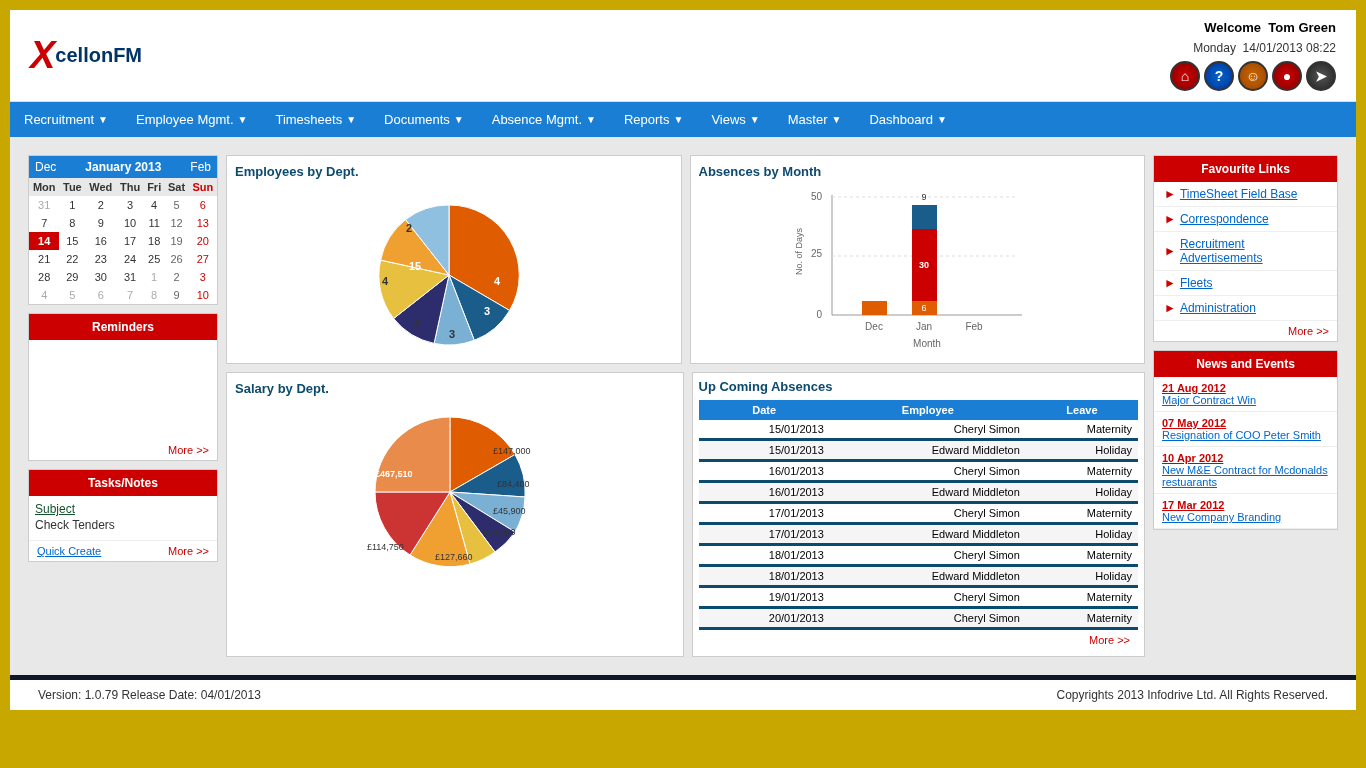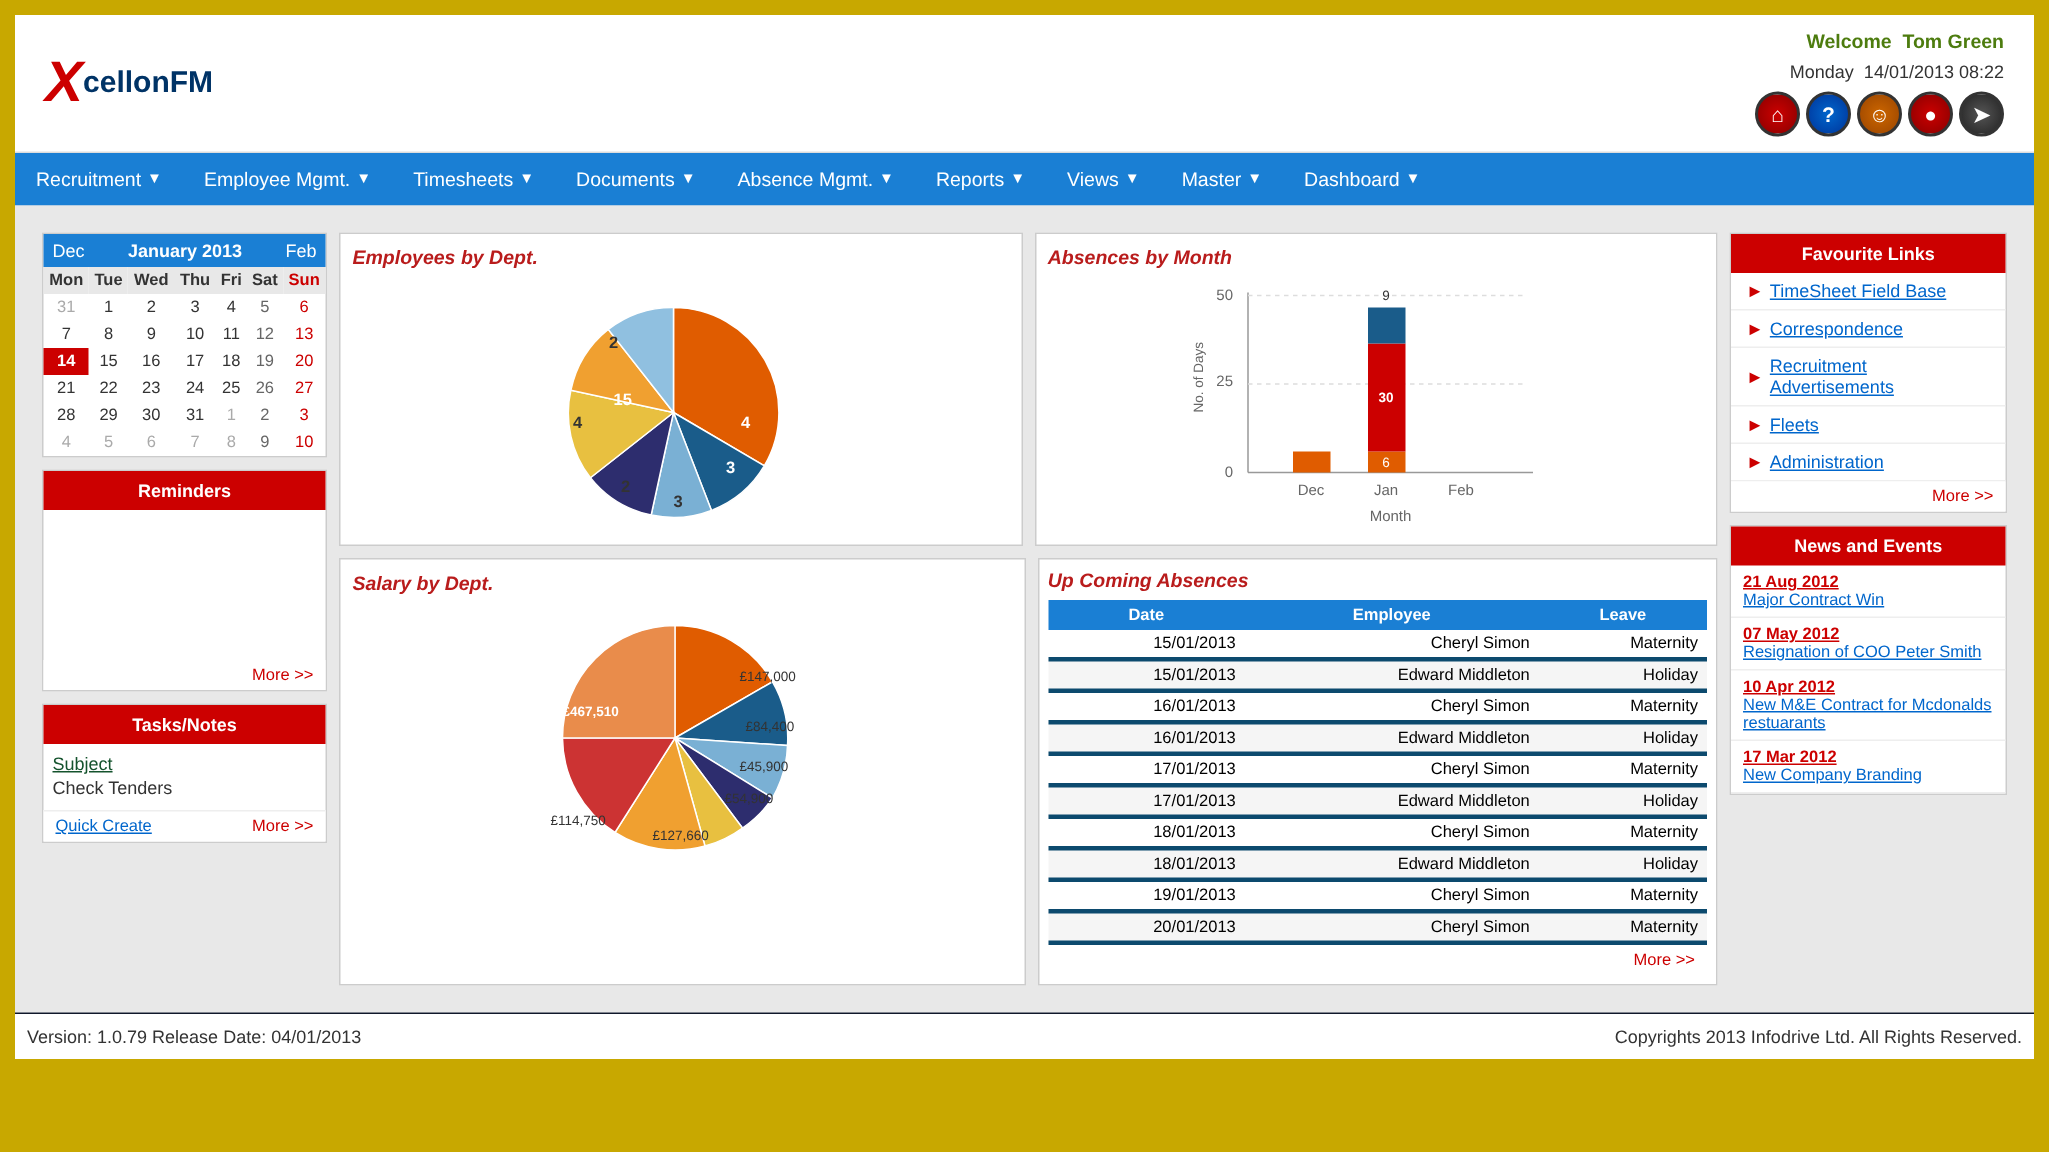--- a/index.html
+++ b/index.html
@@ -5,21 +5,21 @@
     * { margin: 0; padding: 0; box-sizing: border-box; }
     body { background: #c8a800; font-family: Arial, sans-serif; font-size: 12px; }
     
     .outer-wrapper { background: #e8e8e8; margin: 8px; border: 2px solid #c8a800; }
     
     
     .header { background: white; padding: 10px 20px; display: flex; align-items: center; justify-content: space-between; border-bottom: 1px solid #ddd; }
     .logo { display: flex; align-items: center; }
     .logo-x { font-size: 36px; font-weight: bold; color: #cc0000; font-style: italic; }
     .header-right { text-align: right; }
-    .welcome-text { color: #4d7c0f; font-size: 13px; margin-bottom: 6px; }
+    .welcome-text { color: #000000; font-size: 13px; margin-bottom: 6px; }
     .welcome-text span { font-weight: bold; }
     .header-icons { display: flex; gap: 4px; justify-content: flex-end; }
     .header-icon { width: 30px; height: 30px; border-radius: 50%; display: flex; align-items: center; justify-content: center; font-size: 14px; font-weight: bold; cursor: pointer; border: 2px solid #333; }
     .icon-home { background: radial-gradient(circle, #cc0000, #880000); color: white; }
     .icon-help { background: radial-gradient(circle, #0066cc, #003399); color: white; }
     .icon-user { background: radial-gradient(circle, #cc6600, #994400); color: white; }
     .icon-record { background: radial-gradient(circle, #cc0000, #880000); color: white; }
     .icon-exit { background: radial-gradient(circle, #666, #333); color: white; }
     
     
@@ -54,41 +54,41 @@
     .tasks-content { padding: 6px; }
     .tasks-content .subject-label { color: #14532d; text-decoration: underline; cursor: pointer; }
     .tasks-content .task-item { padding: 2px 0; color: #333; }
     .tasks-footer { display: flex; justify-content: space-between; padding: 4px 8px; background: white; border-top: 1px solid #eee; }
     .quick-create { color: #0066cc; text-decoration: underline; cursor: pointer; font-size: 11px; }
     
     
     .middle-panel { flex: 1; display: flex; flex-direction: column; gap: 8px; }
     .middle-row { display: flex; gap: 8px; }
     .chart-box { background: white; border: 1px solid #ccc; flex: 1; padding: 8px; }
-    .chart-title { color: #b91c1c; font-weight: bold; font-size: 13px; margin-bottom: 6px; font-style: italic; }
+    .chart-title { color: #0c4a6e; font-weight: bold; font-size: 13px; margin-bottom: 6px; }
     
     
     .right-panel { width: 185px; flex-shrink: 0; }
     .fav-links-box { background: white; border: 1px solid #ccc; margin-bottom: 8px; }
     .fav-link-item { padding: 5px 10px; border-bottom: 1px solid #eee; display: flex; align-items: center; gap: 4px; }
     .fav-link-item a { color: #0066cc; text-decoration: underline; cursor: pointer; font-size: 12px; }
     .fav-arrow { color: #cc0000; font-weight: bold; }
     .news-box { background: white; border: 1px solid #ccc; }
     .news-item { padding: 5px 8px; border-bottom: 1px solid #eee; }
     .news-date { color: #cc0000; font-weight: bold; font-size: 11px; cursor: pointer; text-decoration: underline; }
     .news-title { color: #0066cc; text-decoration: underline; font-size: 11px; cursor: pointer; }
     
     
     .absences-table { width: 100%; border-collapse: collapse; font-size: 11px; }
     .absences-table th { background: #1a7fd4; color: white; padding: 4px 6px; text-align: center; }
     .absences-table td { padding: 3px 6px; text-align: right; border-bottom: 3px solid #0c4a6e; }
     .absences-table tr:nth-child(even) { background: #f5f5f5; }
     
     
-    .footer { background: white; padding: 8px 8px; display: flex; justify-content: space-between; font-size: 12px; color: #333; border-top: 1px solid #0f172a; }
+    .footer { background: white; padding: 8px 28px; display: flex; justify-content: space-between; font-size: 12px; color: #333; border-top: 5px solid #0f172a; }
     
     
     .pie-container { display: flex; justify-content: center; align-items: center; height: 170px; }
     .bar-container { display: flex; justify-content: center; align-items: center; height: 170px; }
     
     .reminders-empty { height: 100px; }
   </style>
 </head>
 <body>
 

